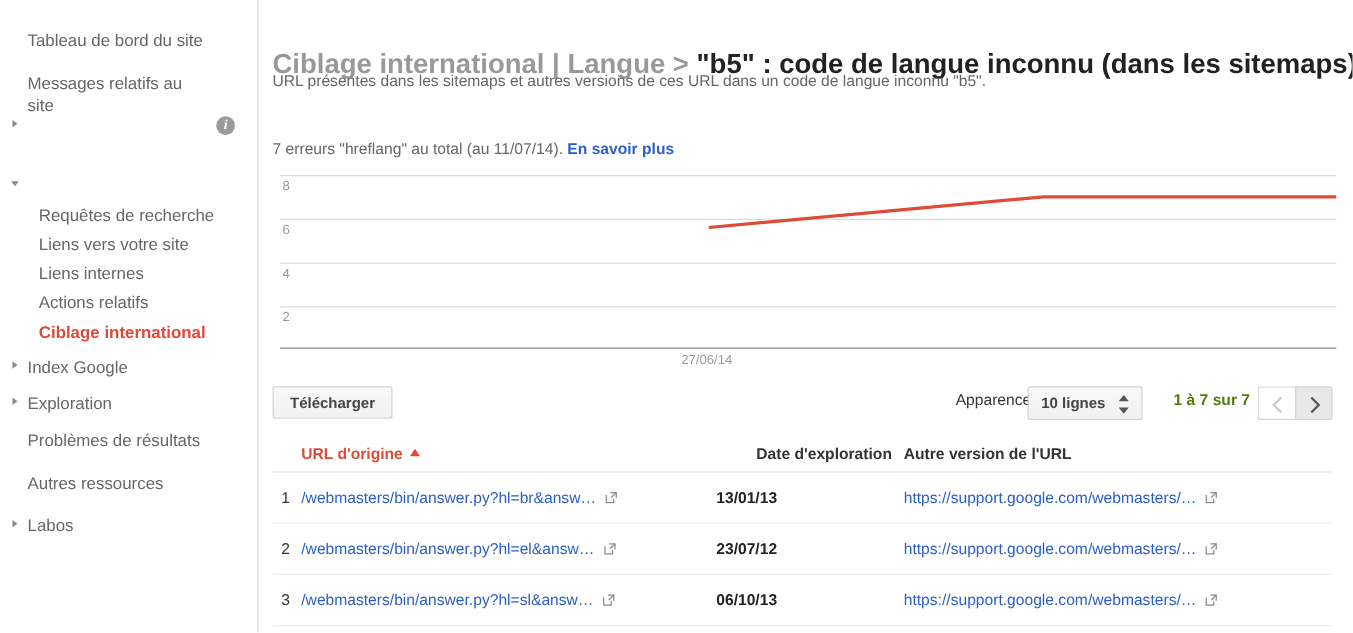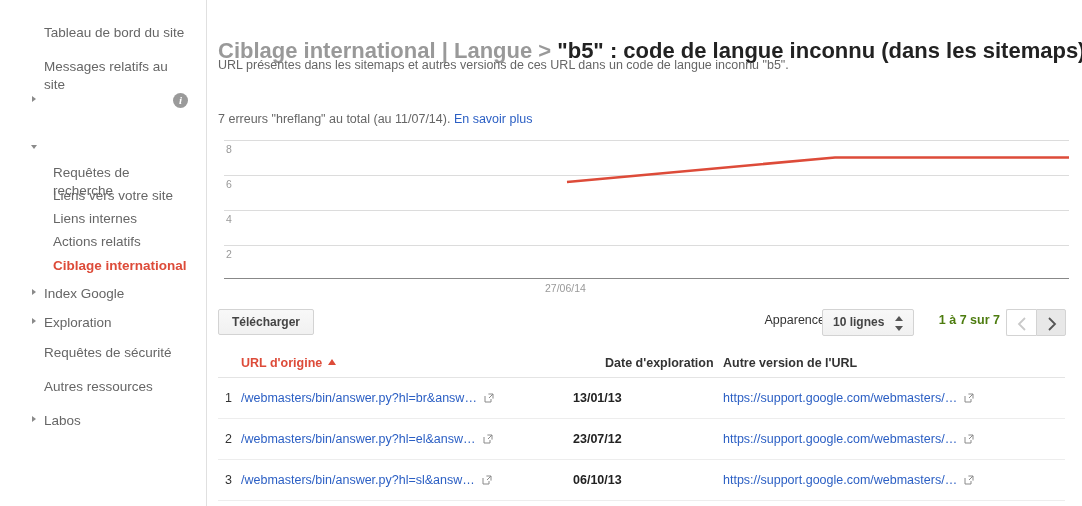--- a/index.html
+++ b/index.html
@@ -15,21 +15,20 @@
   
   #sidebar {
     position: absolute; left:0; top:0; width:207px; height:506px;
     background:#fff; border-right:1px solid #e0e0e0;
   }
   .nav-item {
     position: relative;
     color:#666; font-size:13.5px; line-height:18px;
     padding: 0 14px 0 22px;
     cursor: pointer;
-    margin-left: 22px;
   }
   .nav-item.top { padding-left:22px; }
   .nav-item .label { display:block; }
   .nav-arrow {
     position:absolute; left:10px; top:4px;
     width:0; height:0;
     border-left:4px solid #8a8a8a;
     border-top:3.5px solid transparent;
     border-bottom:3.5px solid transparent;
   }
@@ -64,21 +63,21 @@
 
   #page-desc {
     position:absolute; left:11px; top:58px;
     font-size:12.5px; color:#666; white-space:nowrap;
   }
 
   #err-line {
     position:absolute; left:11px; top:112px;
     font-size:12.5px; color:#666; white-space:nowrap;
   }
-  #err-line .more { color:#2b5fc4; cursor:pointer; }
+  #err-line .more { color:#2b5fc4; cursor:pointer;font-weight:bold; }
 
   
   #chart {
     position:absolute; left:5px; top:135px; width:857px; height:160px;
   }
   #chart .plot {
     position:absolute; left:0; top:0; width:857px; height:160px;
   }
   .gridline {
     position:absolute; left:12px; width:845px; height:1px; background:#dcdcdc;
@@ -203,21 +202,21 @@
         </div>
         <div class="nav-item top" style="position: absolute; top: 285px; left: 0px; right: 0px;">
           <span class="nav-arrow"></span>
           <span class="label">Index Google</span>
         </div>
         <div class="nav-item top" style="position: absolute; top: 314px; left: 0px; right: 0px;">
           <span class="nav-arrow"></span>
           <span class="label">Exploration</span>
         </div>
         <div class="nav-item top" style="position: absolute; top: 344px; left: 0px; right: 0px;">
-          <span class="label">Requêtes de sécurité</span>
+          <span class="label">Problèmes de résultats</span>
         </div>
         <div class="nav-item top" style="position: absolute; top: 378px; left: 0px; right: 0px;">
           <span class="label">Autres ressources</span>
         </div>
         <div class="nav-item top" style="position: absolute; top: 412px; left: 0px; right: 0px;">
           <span class="nav-arrow"></span>
           <span class="label">Labos</span>
         </div>
       </div>
   </nav>

